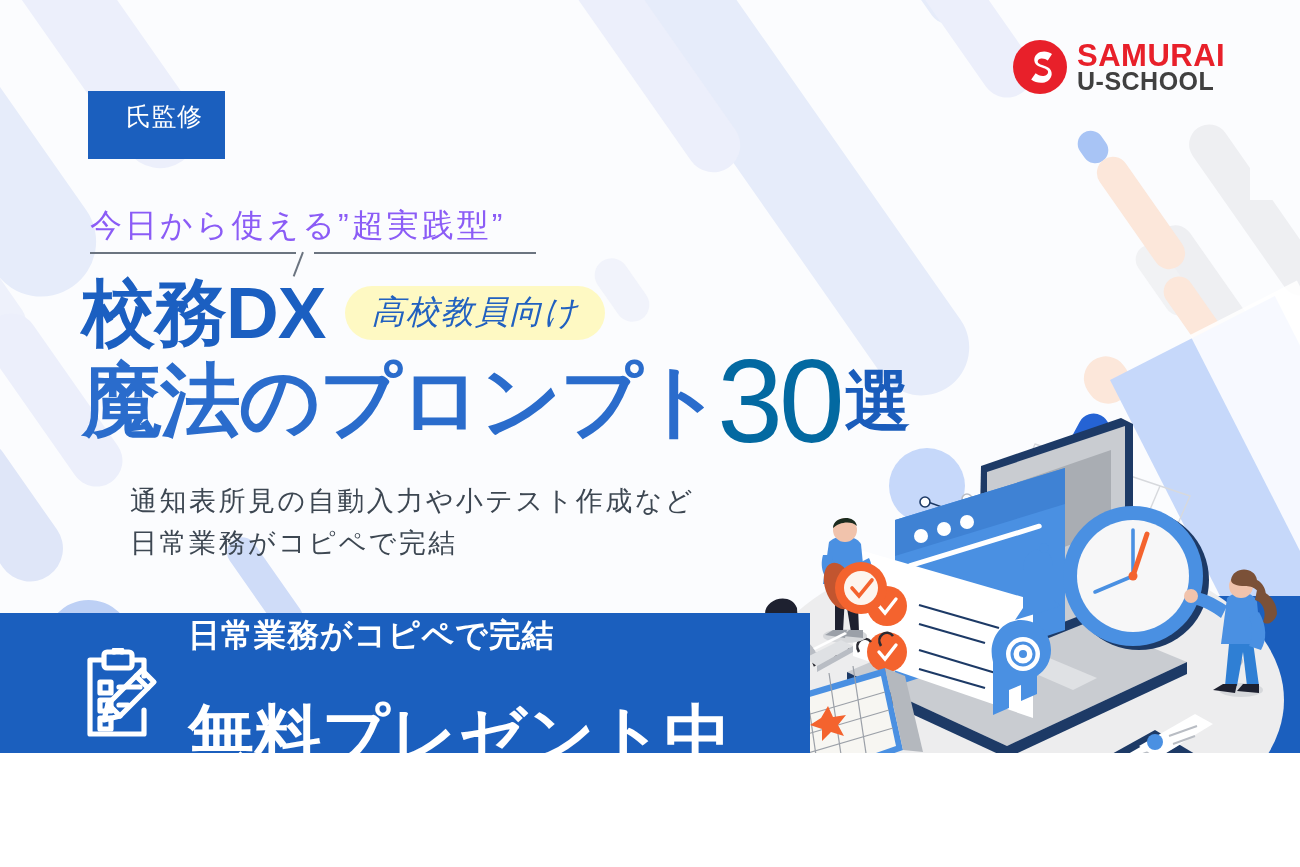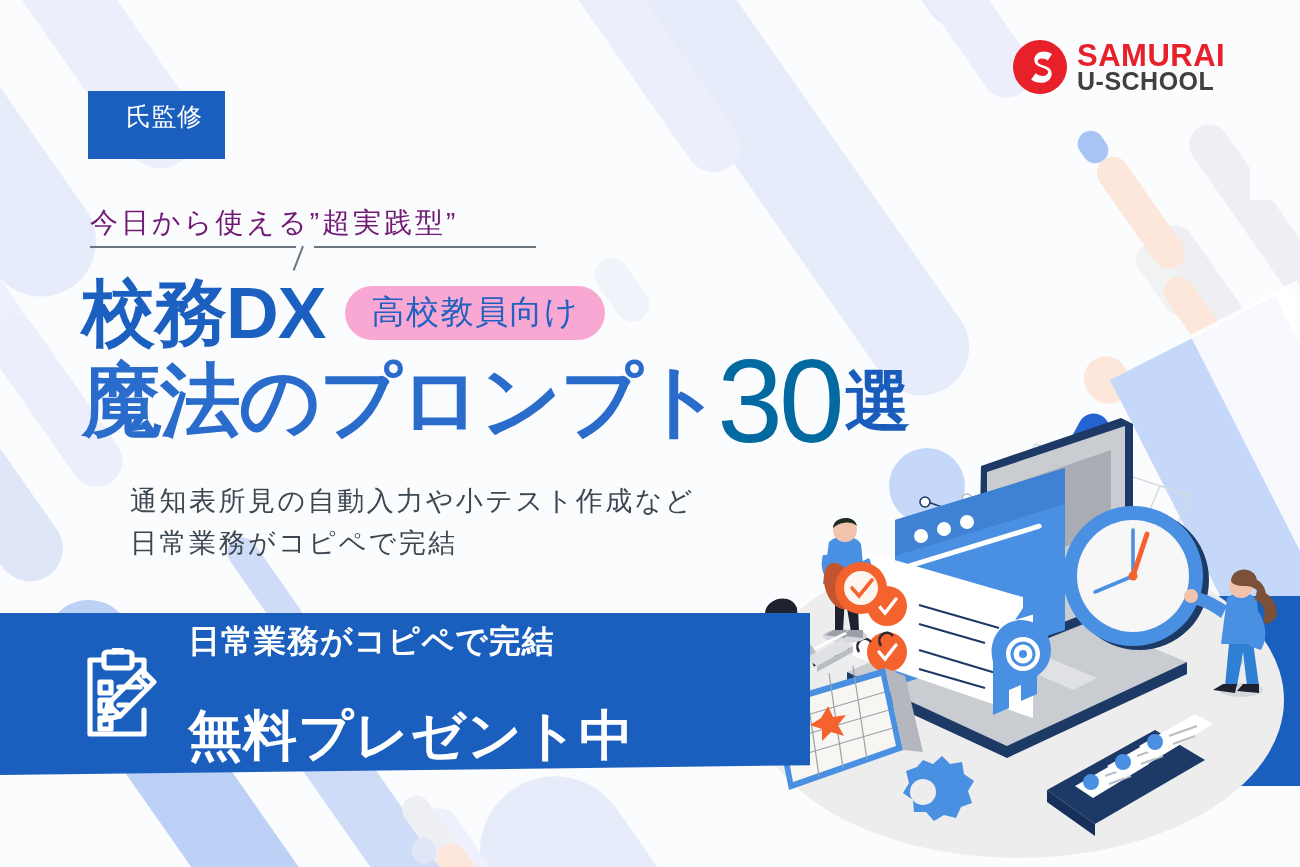--- a/index.html
+++ b/index.html
@@ -5,21 +5,21 @@
   html, body {
     margin: 0; padding: 0;
     background: #ffffff;
   }
   body {
     font-family: "Liberation Sans", "DejaVu Sans", sans-serif;
   }
   #banner {
     position: relative;
     width: 1300px;
-    height: 867px;
+    height: 753px;
     overflow: hidden;
     background: #fbfcfe;
   }
   
   .bg-layer { position:absolute; inset:0; overflow:hidden; }
   .stripe {
     position: absolute;
     border-radius: 999px;
   }
   
@@ -59,21 +59,21 @@
     white-space: nowrap;
   }
   #supervisor-badge .sub {
     color:#fff; font-size: 25px; font-weight: 500;
     letter-spacing: .5px; margin-left: 16px;
     white-space: nowrap;
   }
   
   #eyebrow-wrap { position:absolute; left: 90px; top: 204px; width: 470px; }
   #eyebrow {
-    font-size: 28px; color: #701a75; letter-spacing: 3px;
+    font-size: 32px; color: #8b5cf6; letter-spacing: 3px;
     white-space: nowrap; font-weight: 400;
   }
   #eyebrow-rule {
     position: relative; height: 22px; margin-top: 4px; width: 445px;
   }
   #eyebrow-rule .seg {
     position:absolute; top: 0; height: 1.5px; background: #6b7480;
   }
   #eyebrow-rule .tail {
     position:absolute; width: 1.5px; height: 26px; background: #6b7480;
@@ -83,25 +83,26 @@
   
   #headline-1 {
     position: absolute; left: 82px; top: 276px;
     display:flex; align-items:center; gap: 20px;
   }
   #headline-1 .kw {
     font-size: 73px; font-weight: 700; color: #1b5fc1;
     letter-spacing: -1px; line-height: 1; text-align: center;
   }
   #audience-pill {
-    background: #f9a8d4; color: #2161c0;
+    background: #fef9c3; color: #2161c0;
     border-radius: 999px;
     font-size: 33px; padding: 9px 26px 12px 26px;
     letter-spacing: 1.5px; white-space:nowrap;
     line-height: 1;
+    font-style: italic;
   }
   #headline-2 {
     position: absolute; left: 82px; top: 352px;
     display:flex; align-items: center;
   }
   #headline-2 .kw2 {
     font-size: 80px; font-weight: 700; color: #2a6ccc;
     letter-spacing: -1.5px; line-height: 1.06;
   }
   #headline-2 .num {
@@ -130,21 +131,21 @@
     box-sizing: border-box;
     clip-path: polygon(0 0, 100% 0, 100% 94%, 0 100%);
   }
   #cta-icon { flex: 0 0 84px; width:84px; height: 92px; margin-right: 26px; }
   #cta-text { display:flex; flex-direction:column; }
   #cta-text .small {
     color:#fff; font-size: 32px; font-weight: 700;
     letter-spacing: 1px; line-height: 1.1; margin-bottom: 2px;
   }
   #cta-text .big {
-    color:#fff; font-size: 54px; font-weight: 700;
+    color:#fff; font-size: 66px; font-weight: 700;
     letter-spacing: 1px; line-height: 1.05; margin-top: 46px;
   }
   
   #illustration {
     position: absolute; left: 735px; top: 400px;
     width: 565px; height: 467px;
   }
 </style>
 </head>
 <body>

